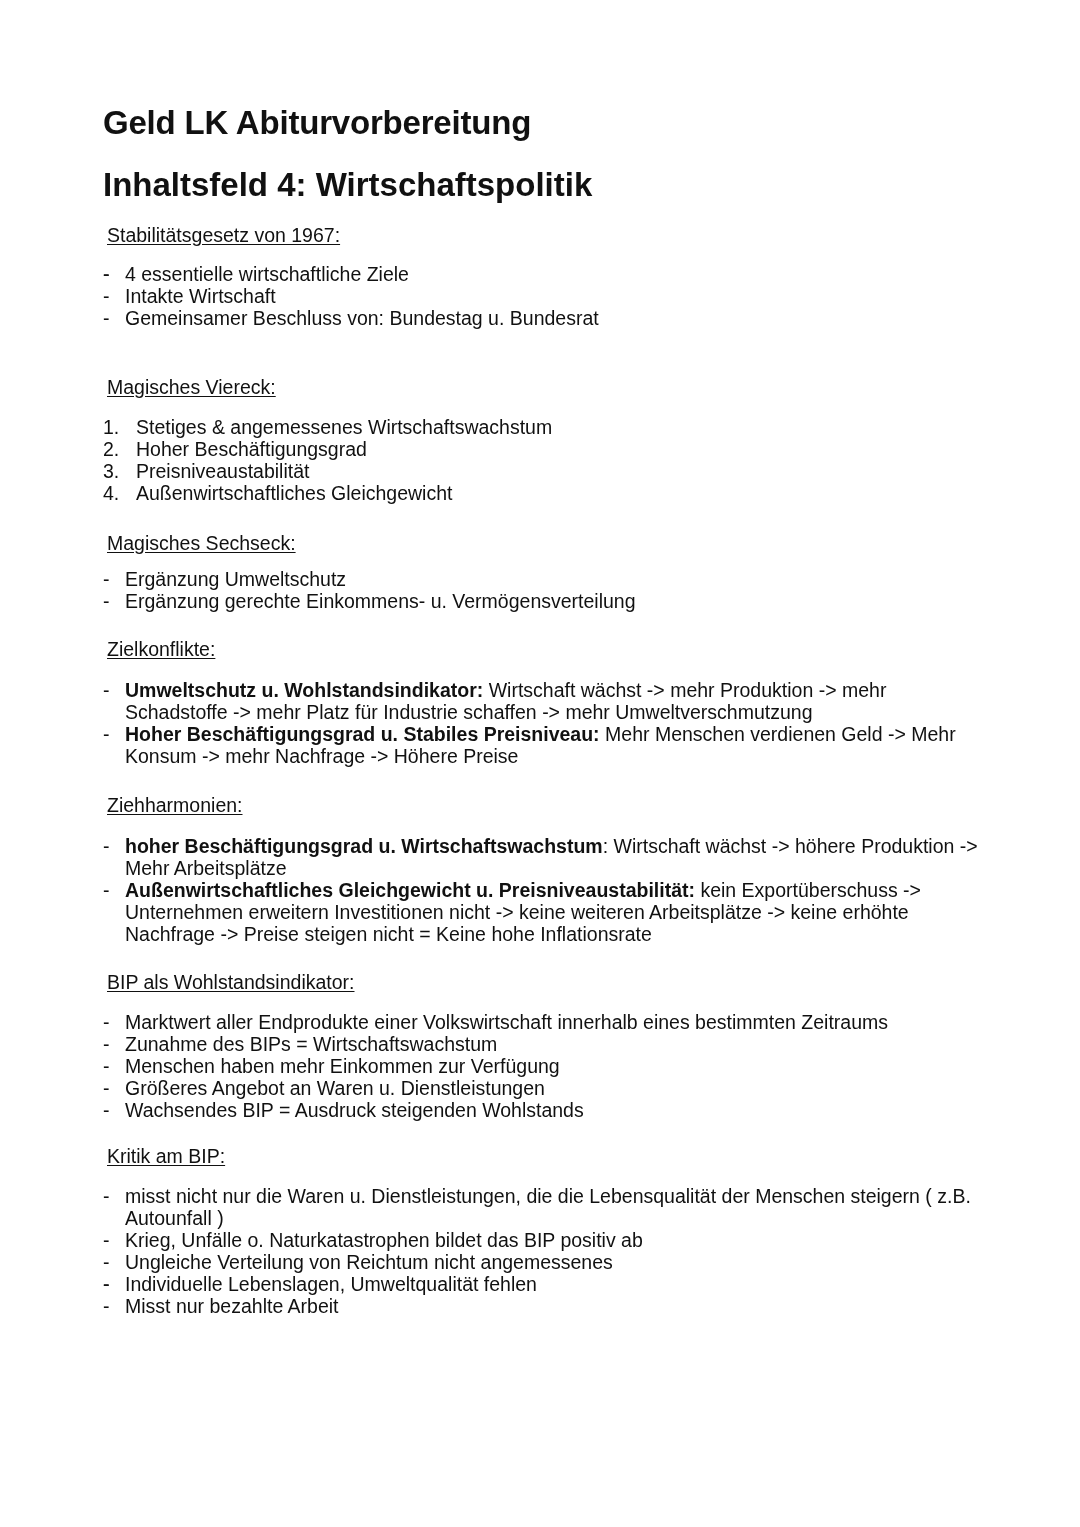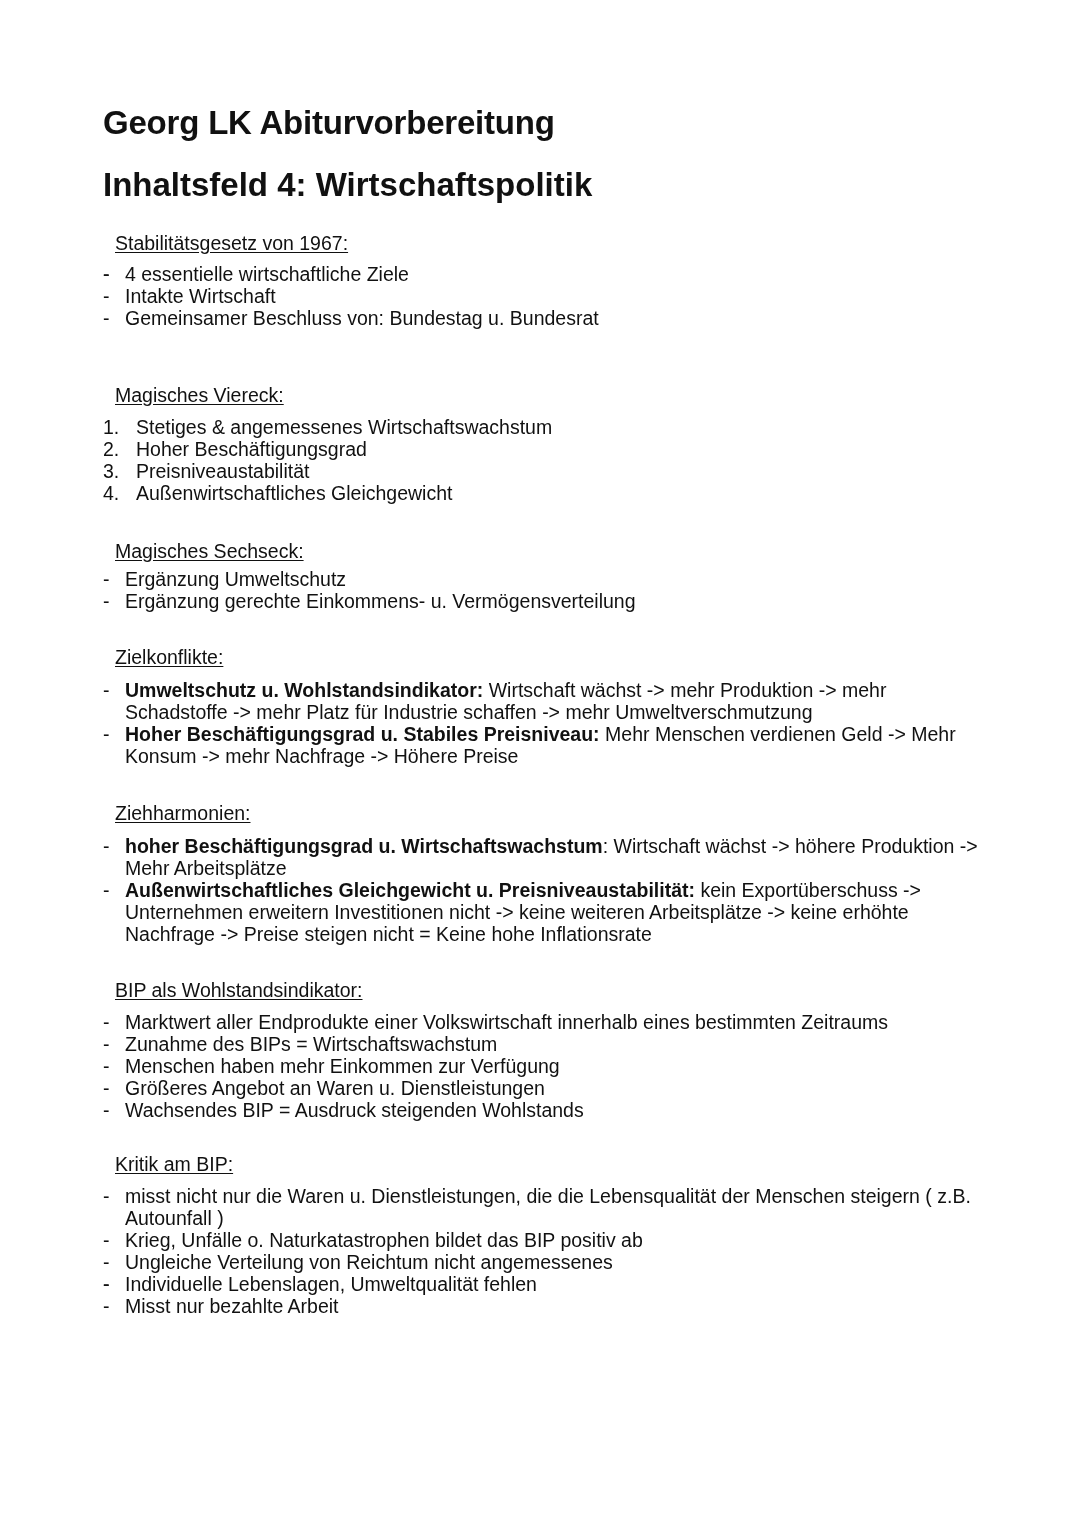--- a/index.html
+++ b/index.html
@@ -1,33 +1,33 @@
 <!DOCTYPE html>
 <html><head>
 <meta charset="utf-8">
 <style>
   html, body { margin: 0; padding: 0; background: #ffffff; }
   body { width: 1080px; height: 1527px; position: relative; overflow: hidden;
          font-family: "Liberation Sans", sans-serif; color: #111111; }
   .page { position: absolute; left: 103px; top: 0; width: 900px; }
   h1 { position: absolute; top: 104px; left: 0; margin: 0; font-size: 33px; font-weight: bold; white-space: nowrap; letter-spacing: -0.2px; }
   h2 { position: absolute; top: 166px; left: 0; margin: 0; font-size: 33px; font-weight: bold; white-space: nowrap; }
-  .sec-title { position: absolute; left: 0; margin: 12px; font-size: 19.5px; text-decoration: underline; text-underline-offset: 2px; white-space: nowrap; font-weight: normal; }
+  .sec-title { position: absolute; left: 0; margin: 4px; font-size: 19.5px; text-decoration: underline; text-underline-offset: 2px; white-space: nowrap; font-weight: normal; }
   ul, ol { position: absolute; left: 0; margin: 0; padding: 0; list-style: none; font-size: 19.5px; line-height: 22px; width: 880px; }
   li { position: relative; padding-left: 22px; }
   li .dash { position: absolute; left: 0; top: 0; }
   ol li { padding-left: 33px; }
   ol li .num { position: absolute; left: 0; top: 0; }
   b { font-weight: bold; }
 </style>
 </head>
 <body>
 
 <div class="page">
-  <h1>Georg LK Abiturvorbereitung</h1>
+  <h1>Geld LK Abiturvorbereitung</h1>
   <h2>Inhaltsfeld 4: Wirtschaftspolitik</h2>
 
   <h3 class="sec-title" style="top:220px">Stabilitätsgesetz von 1967:</h3>
   <ul style="top:263px">
     <li><span class="dash">-</span></li>
     <li><span class="dash">-</span><span>4 essentielle wirtschaftliche Ziele</span></li>
     <li><span class="dash">-</span><span>Intakte Wirtschaft</span></li>
     <li><span class="dash">-</span><span>Gemeinsamer Beschluss von: Bundestag u. Bundesrat</span></li>
   </ul>
 

